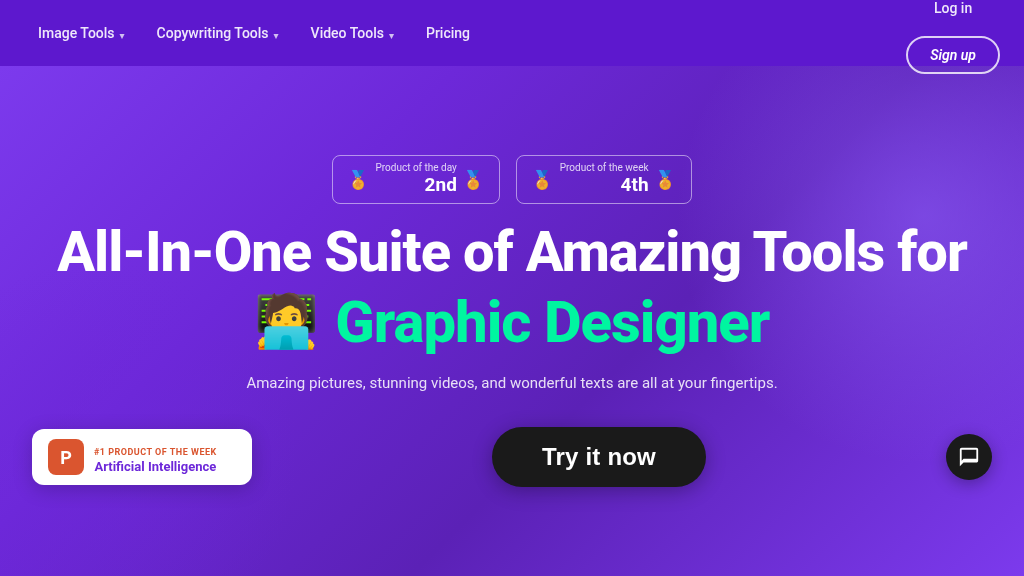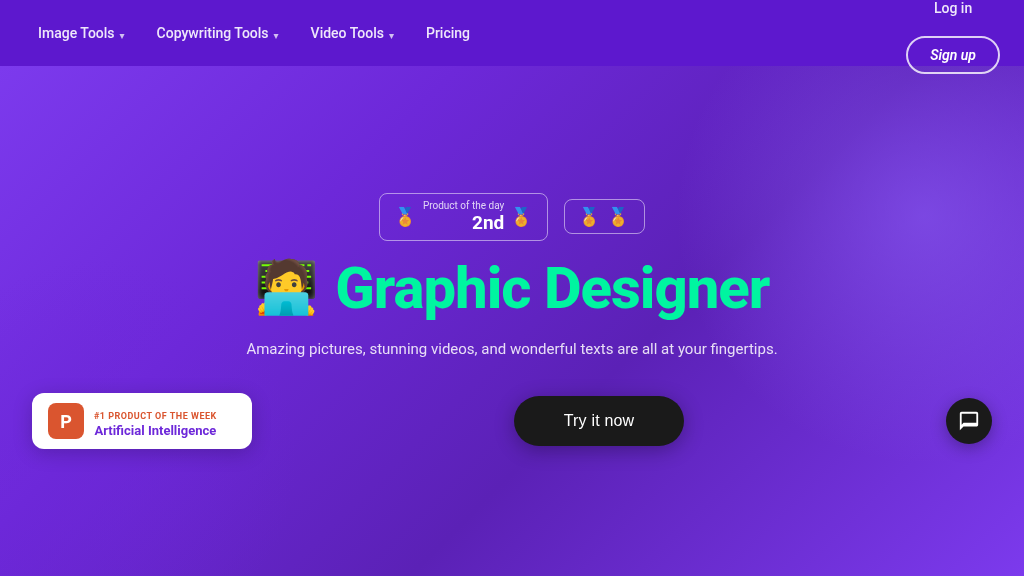--- a/index.html
+++ b/index.html
@@ -249,22 +249,22 @@
     .badge-main-label {
       font-size: 13px;
       font-weight: 700;
       color: #6d28d9;
     }
 
     
     .try-btn {
       background: #1a1a1a;
       color: #fff;
-      font-size: 16px;
-      font-weight: 400;
+      font-size: 24px;
+      font-weight: 700;
       padding: 16px 50px;
       border-radius: 32px;
       cursor: pointer;
       border: none;
       box-shadow: 0 4px 20px rgba(0,0,0,0.3);
       transition: transform 0.15s, box-shadow 0.15s;
       letter-spacing: 0.2px;
     }
 
     
@@ -320,24 +320,29 @@
     <div class="award-badge">
       <span class="award-laurel">🏅</span>
       <div class="award-content">
         <span class="award-label">Product of the day</span>
         <span class="award-rank">2nd</span>
       </div>
       <span class="award-laurel">🏅</span>
     </div>
     <div class="award-badge">
       <span class="award-laurel">🏅</span>
+      <div class="award-content">
+        <span class="award-label">Product of the week</span>
+        <span class="award-rank">4th</span>
+      </div>
       <span class="award-laurel">🏅</span>
     </div>
   </div>
 
+  <h1 class="headline">All-In-One Suite of Amazing Tools for</h1>
 
   <div class="role-row">
     <span class="role-emoji">🧑‍💻</span>
     <span class="role-text">Graphic Designer</span>
   </div>
 
   <p class="subtext">Amazing pictures, stunning videos, and wonderful texts are all at your fingertips.</p>
 
   <div class="bottom-row">
 

